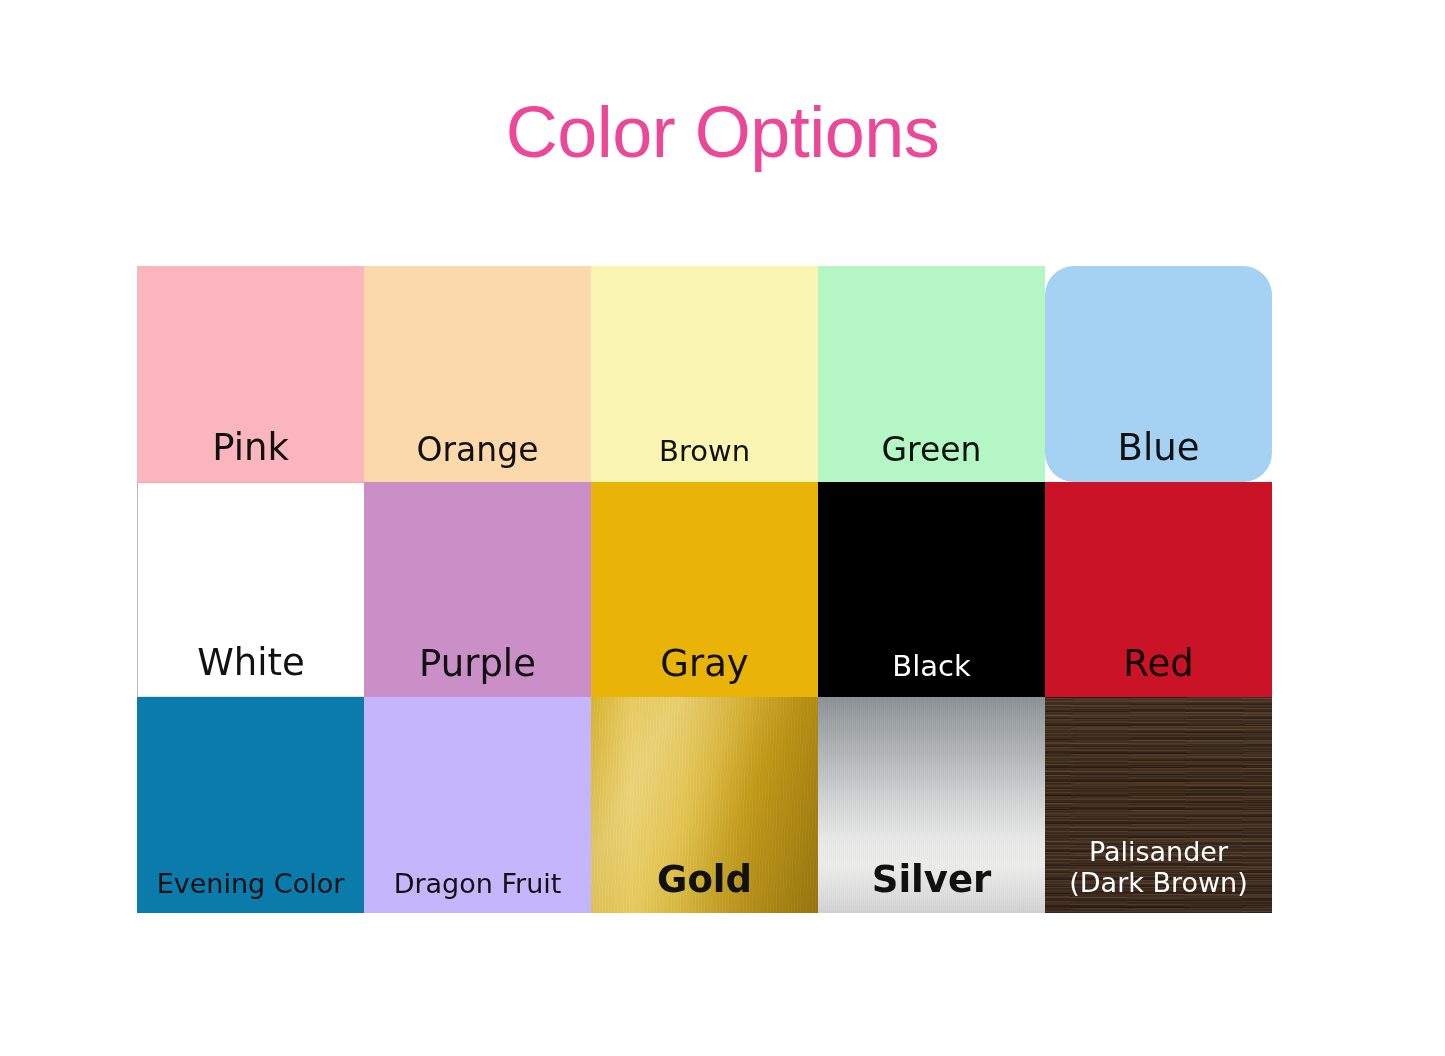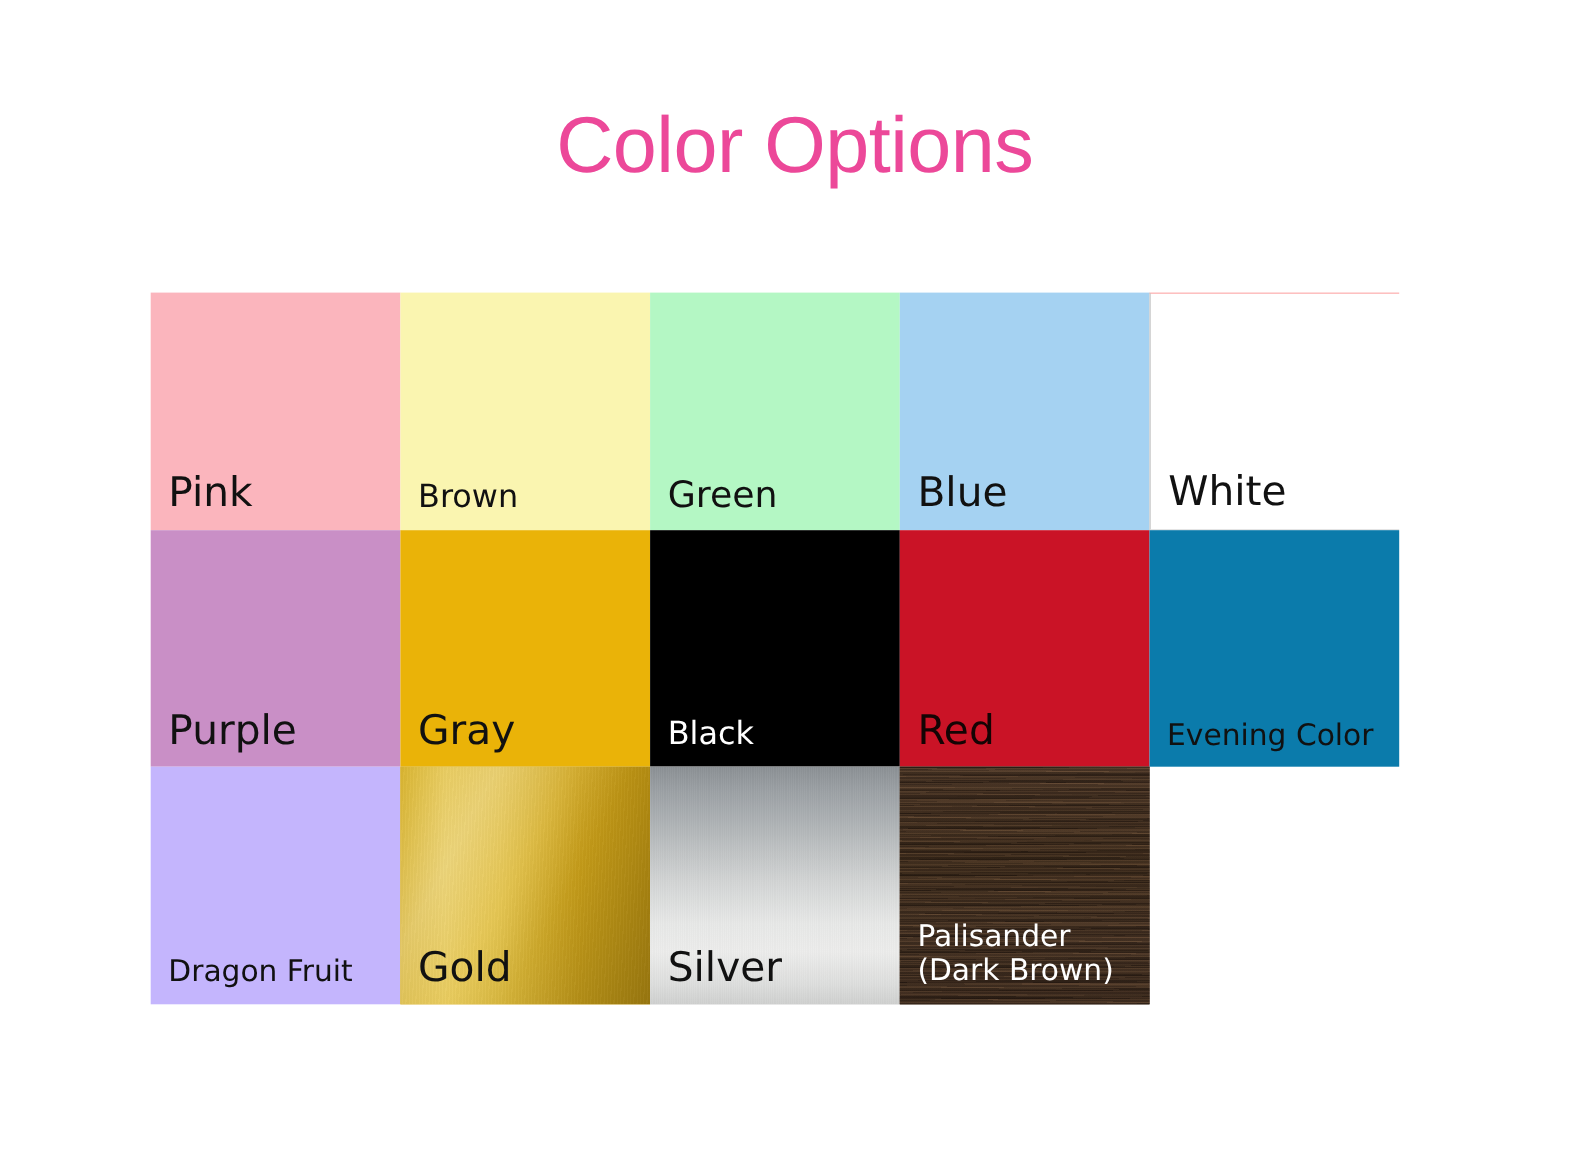--- a/index.html
+++ b/index.html
@@ -47,21 +47,21 @@
     position: relative;
     box-sizing: border-box;
     overflow: hidden;
   }
 
   .swatch-label {
     position: absolute;
     left: 0;
     right: 0;
     bottom: 10px;
-    text-align: left;
+    text-align: center;
     font-family: "DejaVu Sans", "Liberation Sans", sans-serif;
     font-size: 33px;
     font-weight: 400;
     color: #111111;
     line-height: 1.14;
     padding: 0 16px;
   }
 
   
   .swatch-label.sz-lg  { font-size: 37px; bottom: 12px; }
@@ -178,42 +178,45 @@
       rgba(20,12,8,0.16) 2px,
       rgba(20,12,8,0.16) 5px,
       rgba(130,98,68,0.12) 5px,
       rgba(130,98,68,0.12) 6px,
       rgba(30,20,13,0.14) 6px,
       rgba(30,20,13,0.14) 11px);
     pointer-events: none;
   }
   .tex-wood .swatch-label { position: relative; z-index: 3; }
   .tex-gold .swatch-label,
-  .tex-silver .swatch-label { position: relative; z-index: 3; }
+  .tex-silver .swatch-label { position: relative; z-index: 3; font-weight: bold; }
   .tex-gold, .tex-silver, .tex-wood { display: flex; align-items: flex-end; }
   .tex-gold .swatch-label,
   .tex-silver .swatch-label,
   .tex-wood .swatch-label { position: absolute; }
 </style>
 </head>
 <body>
 
 <div class="page-title">Color Options</div>
 
 <div class="swatch-grid" id="swatch-grid">
     <div class="swatch" style="background: rgb(251, 181, 189);">
       <div class="swatch-label sz-lg">Pink</div>
     </div>
+    <div class="swatch" style="background: rgb(251, 217, 170);">
+      <div class="swatch-label sz-md">Orange</div>
+    </div>
     <div class="swatch" style="background: rgb(250, 245, 176);">
       <div class="swatch-label sz-sm">Brown</div>
     </div>
     <div class="swatch" style="background: rgb(180, 247, 196);">
       <div class="swatch-label sz-md">Green</div>
     </div>
-    <div class="swatch" style="background: rgb(165, 210, 242);">
+    <div class="swatch" style="background: rgb(165, 210, 242); border-radius: 29px;">
       <div class="swatch-label sz-lg">Blue</div>
     </div>
     <div class="swatch has-outline" style="background: rgb(255, 255, 255);">
       <div class="swatch-label sz-lg">White</div>
     </div>
     <div class="swatch" style="background: rgb(201, 143, 198);">
       <div class="swatch-label sz-lg">Purple</div>
     </div>
     <div class="swatch" style="background: #eab308;">
       <div class="swatch-label sz-lg">Gray</div>

